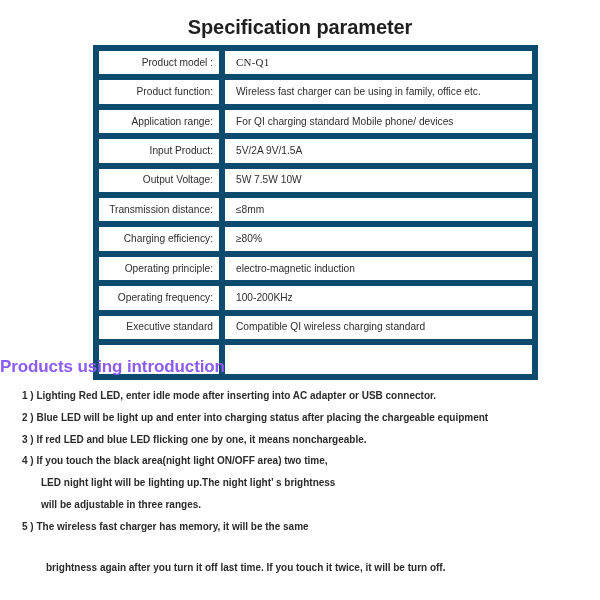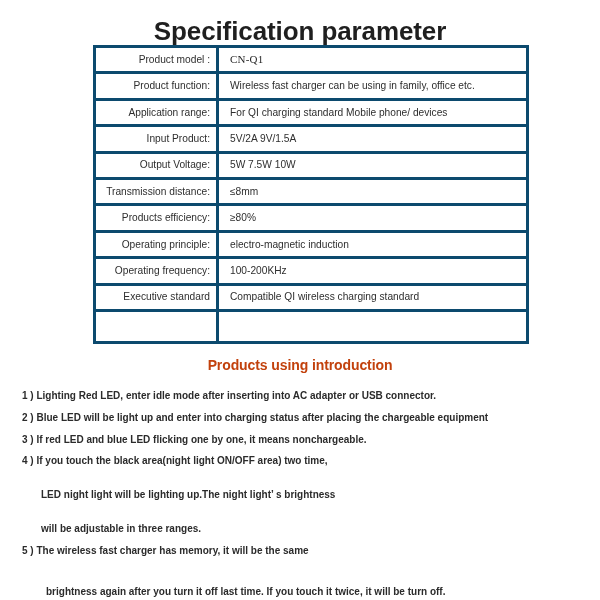--- a/index.html
+++ b/index.html
@@ -22,36 +22,36 @@
     height: 600px;
   }
 
   
   .spec-title {
     position: absolute;
     left: 0;
     top: 16px;
     width: 600px;
     text-align: center;
-    font-size: 26px;
+    font-size: 20px;
     font-weight: bold;
     letter-spacing: -0.1px;
     color: #1f1f1f;
   }
 
   .spec-table {
     position: absolute;
     left: 93px;
     top: 45px;
     width: 410px;
     border-collapse: collapse;
     table-layout: fixed;
   }
   .spec-table td {
-    border: 3px solid #0c4a6e;
+    border: 6px solid #0c4a6e;
     height: 23.4px;
     padding: 0 0;
     font-size: 10.2px;
     color: #2e2e2e;
     vertical-align: middle;
     line-height: 1.15;
   }
   .spec-table td.label {
     width: 114px;
     text-align: right;
@@ -72,41 +72,40 @@
   .spec-table tr.spacer td {
     height: 29px;
   }
 
   
   .intro-title {
     position: absolute;
     left: 0;
     top: 357px;
     width: 600px;
-    text-align: center;
-    font-size: 14px;
+    font-size: 17px;
     font-weight: bold;
     letter-spacing: -0.1px;
-    color: #c2410c;
+    color: #8b5cf6;
   }
 
   .intro-list {
     position: absolute;
     left: 22px;
     top: 385px;
     width: 570px;
   }
   .intro-line {
     font-size: 10px;
     line-height: 21.8px;
     color: #2b2b2b;
     white-space: nowrap;
     font-weight: bold;
   }
-  .intro-line.ind1 { padding-left: 19px; margin-top: 12px; }
+  .intro-line.ind1 { padding-left: 19px; }
   .intro-line.ind2 { padding-left: 24px; margin-top: 19px; }
 </style>
 </head>
 <body>
 
 <div class="page">
 
   <div class="spec-title">Specification parameter</div>
 
   <table class="spec-table">
@@ -129,21 +128,21 @@
         </tr>
         <tr>
           <td class="label">Output Voltage:</td>
           <td class="value">5W 7.5W 10W</td>
         </tr>
         <tr>
           <td class="label">Transmission distance:</td>
           <td class="value">≤8mm</td>
         </tr>
         <tr>
-          <td class="label">Products efficiency:</td>
+          <td class="label">Charging efficiency:</td>
           <td class="value">≥80%</td>
         </tr>
         <tr>
           <td class="label">Operating principle:</td>
           <td class="value">electro-magnetic induction</td>
         </tr>
         <tr>
           <td class="label">Operating frequency:</td>
           <td class="value">100-200KHz</td>
         </tr>

